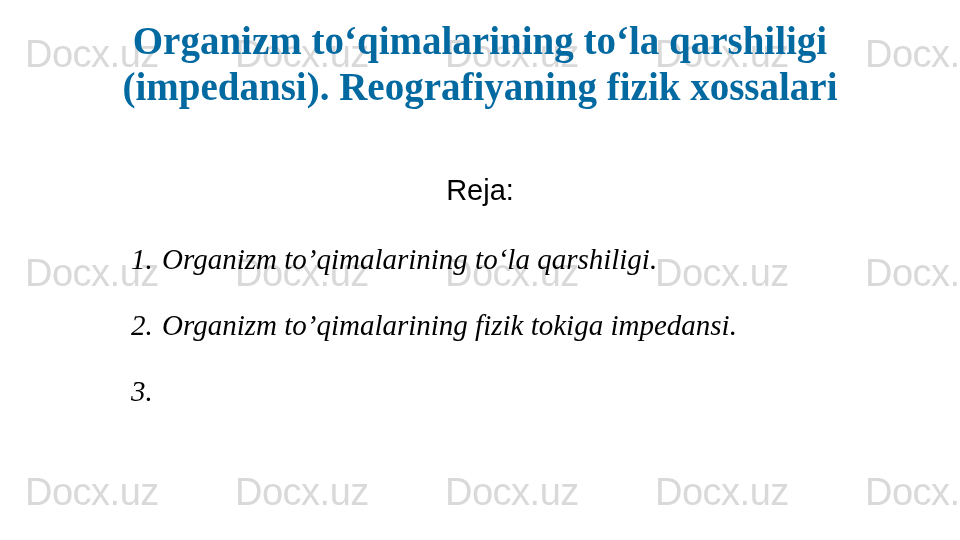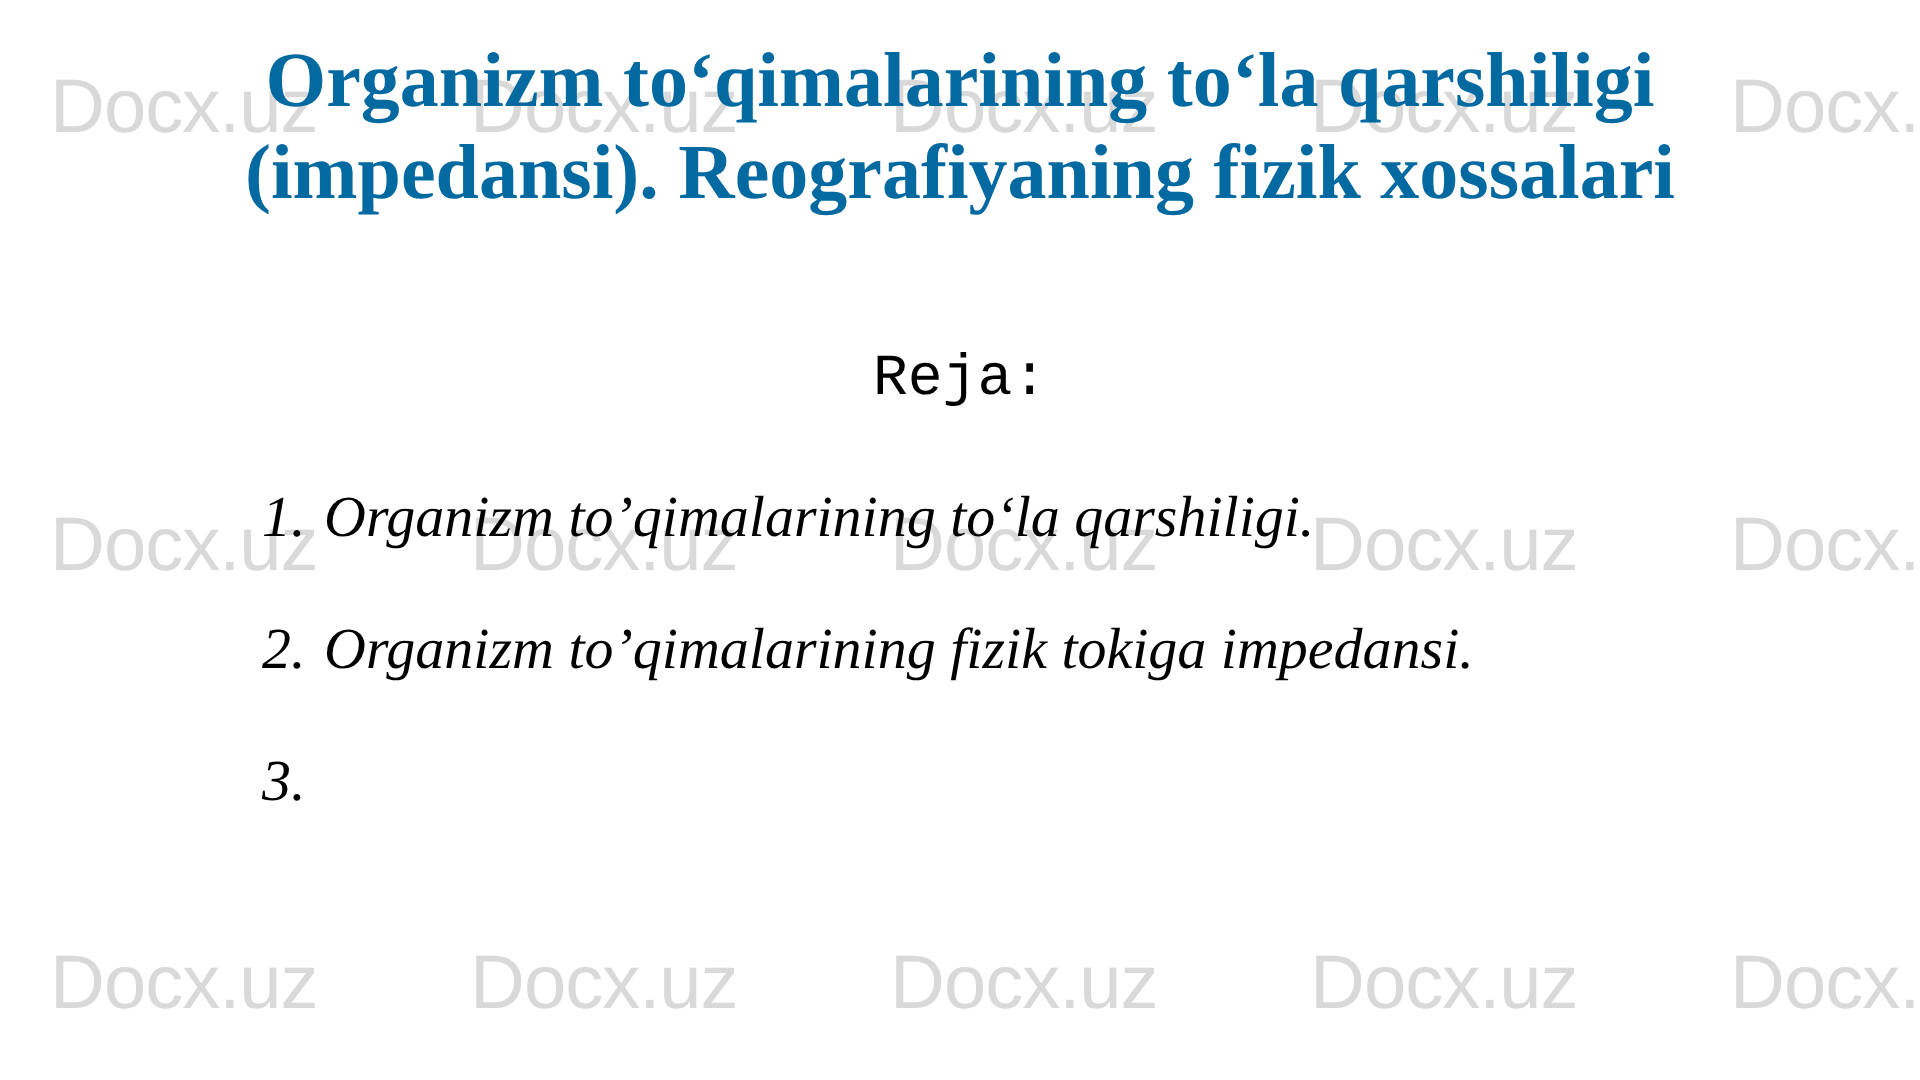--- a/index.html
+++ b/index.html
@@ -53,21 +53,21 @@
 
   
   .reja {
     position: absolute;
     left: 0;
     right: 0;
     top: 173px;
     z-index: 2;
     text-align: center;
     color: #000000;
-    font-family: Liberation Mono, monospace;
+    font-family: Liberation Sans, sans-serif;
     font-size: 29px;
     line-height: 34px;
   }
 
   
   .list {
     position: absolute;
     left: 131px;
     top: 0;
     z-index: 2;

